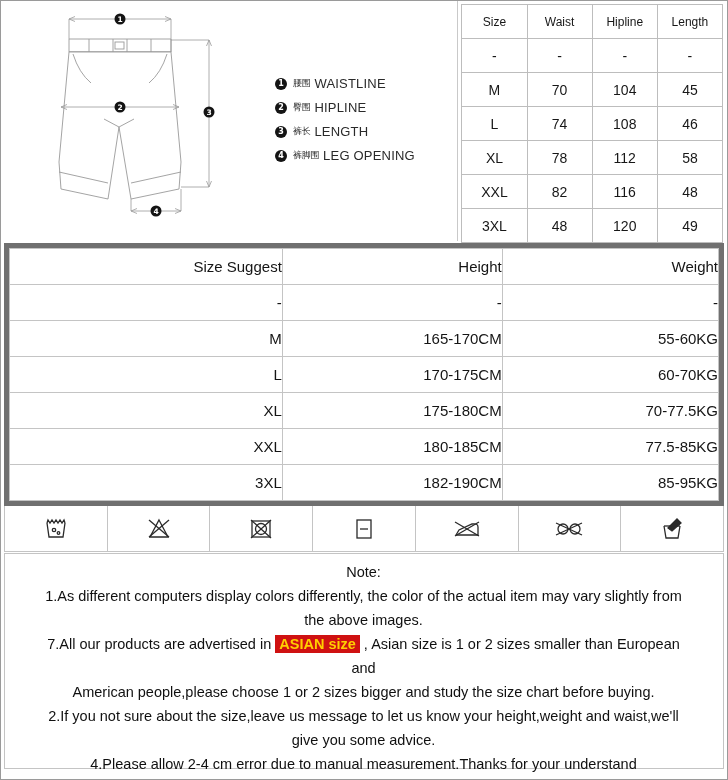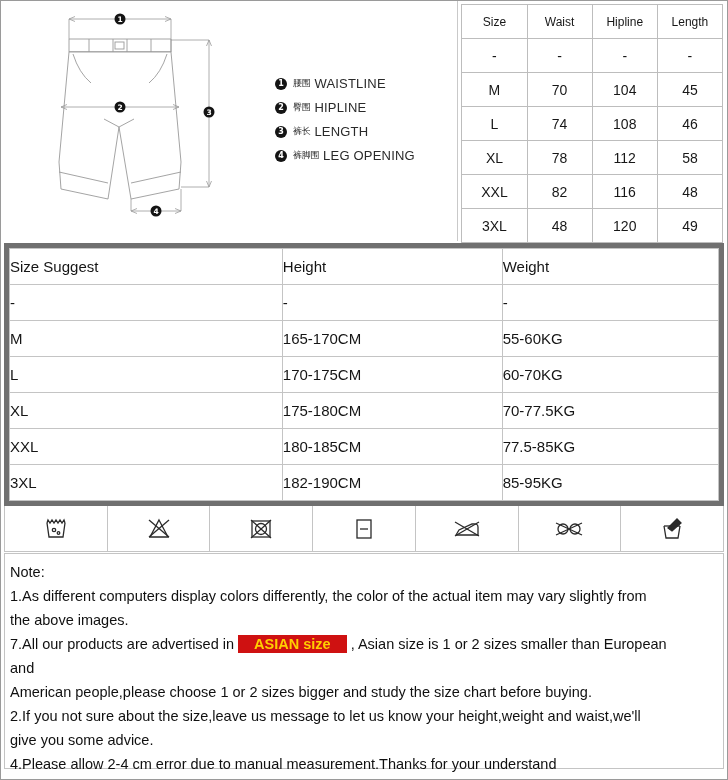--- a/index.html
+++ b/index.html
@@ -117,21 +117,21 @@
     height: 263px;
   }
   table.suggest-table {
     width: 100%;
     height: 100%;
     border-collapse: collapse;
     table-layout: fixed;
   }
   table.suggest-table td, table.suggest-table th {
     border: 1px solid #c4c4c4;
-    text-align: left;
+    text-align: right;
     vertical-align: middle;
     font-size: 15px;
     font-weight: normal;
     color: #151515;
     padding: 0;
     height: 35px;
   }
   table.suggest-table .col-a { width: 38.5%; }
   table.suggest-table .col-b { width: 31%; }
   table.suggest-table .col-c { width: 30.5%; }
@@ -172,26 +172,27 @@
     border: 1px solid #c4c4c4;
     box-sizing: border-box;
     padding: 6px 6px 4px 5px;
     height: 216px;
   }
   .note-line {
     font-size: 14.5px;
     line-height: 24px;
     color: #101010;
     white-space: pre-wrap;
+    text-align: center;
   }
   .hl {
     background: #cf1111;
     color: #ffcf00;
     font-weight: bold;
-    padding: 1px 16px;
+    padding: 1px 4px;
   }
 </style>
 </head>
 <body>
 
 <div class="page">
 
   <div class="top-section">
 
     <div class="diagram-panel">

